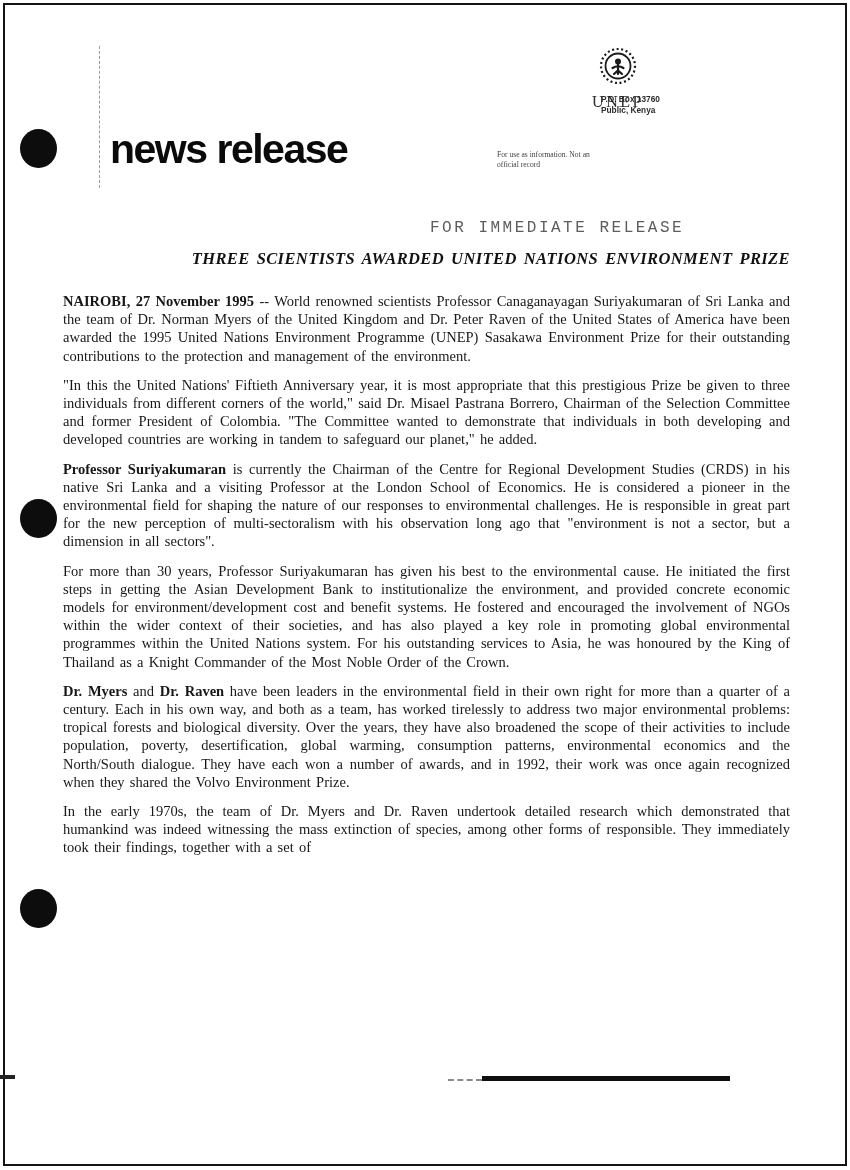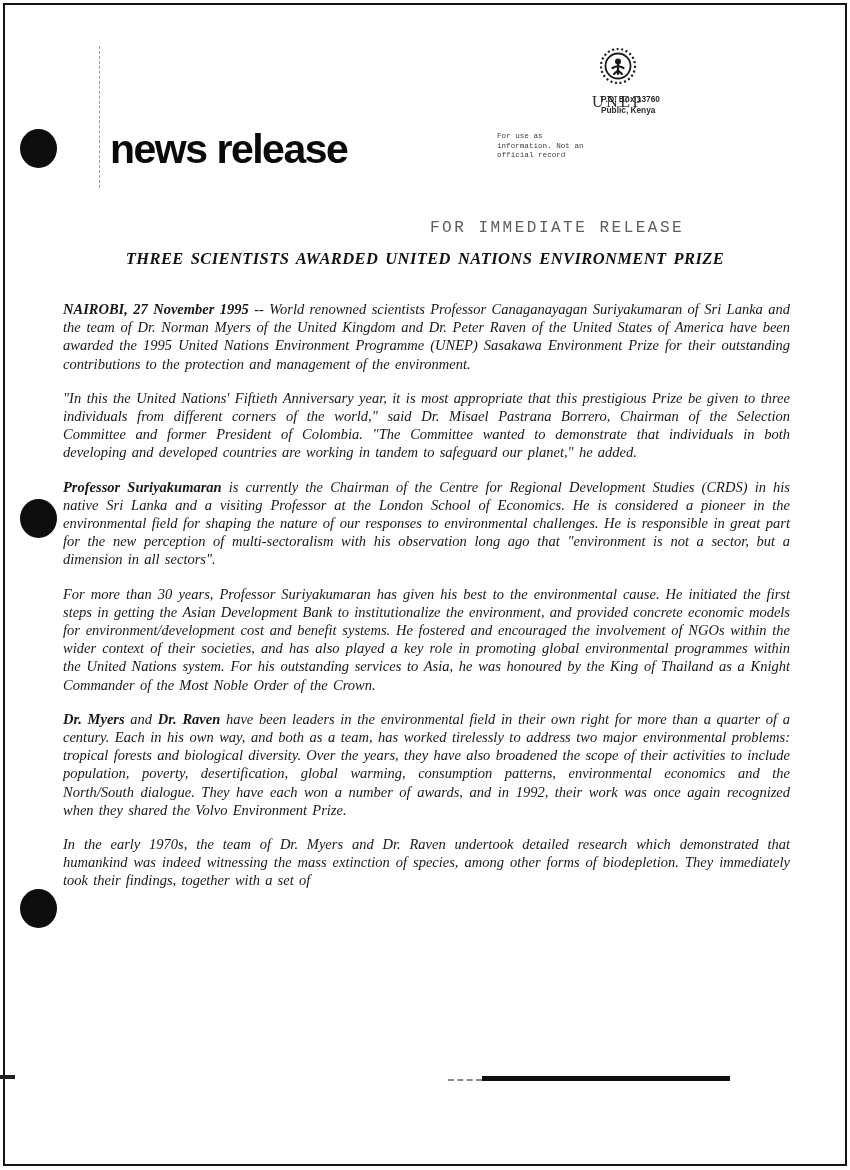--- a/index.html
+++ b/index.html
@@ -25,22 +25,22 @@
     font-family:"Liberation Sans",sans-serif;font-weight:700;
     font-size:41px;letter-spacing:-1.5px;color:#0a0a0a;
     transform:scaleY(.97);
   }
   .series-note{
     position:absolute;left:497px;top:66px;width:99px;
     font-family:"Liberation Sans",sans-serif;font-size:7.6px;line-height:9.7px;
     color:#424242;
   }
   .usage-note{
-    position:absolute;left:497px;top:132px;width:99px;
-    font-family:Liberation Mono, monospace;font-size:7.6px;line-height:9.7px;
+    position:absolute;left:497px;top:150px;width:99px;
+    font-family:Liberation Serif, serif;font-size:7.6px;line-height:9.7px;
     color:#424242;
   }
   .logo-wrap{position:absolute;left:591px;top:47px;width:54px;text-align:center;}
   .logo-wrap svg{display:block;margin:0 auto;}
   .logo-acronym{
     font-family:Liberation Serif, serif;font-size:16px;letter-spacing:2.5px;
     color:#2e2e2e;margin-top:6px;
   }
   .address{
     position:absolute;left:601px;top:94px;
@@ -54,30 +54,30 @@
   }
   .contact-row{display:flex;}
   .contact-label{width:39px;}
   .contact-value{white-space:nowrap;}
   .distribution-line{
     position:absolute;left:430px;top:219px;
     font-family:"Liberation Mono",monospace;font-size:16px;
     letter-spacing:2.5px;color:#5d5d5d;
   }
   .headline{
-    position:absolute;left:60px;top:249px;width:730px;text-align:center;
+    position:absolute;left:60px;top:249px;width:730px;text-align:right;
     font-family:"Liberation Serif",serif;font-style:italic;font-weight:700;
     font-size:16.5px;letter-spacing:.4px;word-spacing:2.5px;color:#121212;
   }
   .article{
     position:absolute;left:63px;top:284px;width:727px;
     font-size:14.5px;line-height:18.2px;text-align:justify;
     word-spacing:1.6px;color:#171717;
   }
-  .article p{margin:16px 0 11px 0;font-style:italic;}
+  .article p{margin:8px 0 11px 0;}
   .article .b{font-weight:700;}
   .foot-tick{position:absolute;left:0;top:1075px;width:15px;height:4px;background:#222;}
   .foot-dashes{
     position:absolute;left:448px;top:1079px;width:34px;height:0;
     border-top:2px dashed #8a8a8a;
   }
   .foot-rule{position:absolute;left:482px;top:1076px;width:248px;height:5px;background:#0f0f0f;}
 </style>
 </head>
 <body>
@@ -117,20 +117,20 @@
   <div class="distribution-line">FOR IMMEDIATE RELEASE</div>
 
   <div class="headline">THREE SCIENTISTS AWARDED UNITED NATIONS ENVIRONMENT PRIZE</div>
 
   <div class="article">
     <p><span class="b">NAIROBI, 27 November 1995</span><span> -- World renowned scientists Professor Canaganayagan Suriyakumaran of Sri Lanka and the team of Dr. Norman Myers of the United Kingdom and Dr. Peter Raven of the United States of America have been awarded the 1995 United Nations Environment Programme (UNEP) Sasakawa Environment Prize for their outstanding contributions to the protection and management of the environment.</span></p>
     <p><span>"In this the United Nations' Fiftieth Anniversary year, it is most appropriate that this prestigious Prize be given to three individuals from different corners of the world," said Dr. Misael Pastrana Borrero, Chairman of the Selection Committee and former President of Colombia. "The Committee wanted to demonstrate that individuals in both developing and developed countries are working in tandem to safeguard our planet," he added.</span></p>
     <p><span class="b">Professor Suriyakumaran</span><span> is currently the Chairman of the Centre for Regional Development Studies (CRDS) in his native Sri Lanka and a visiting Professor at the London School of Economics.  He is considered a pioneer in the environmental field for shaping the nature of our responses to environmental challenges.  He is responsible in great part for the new perception of multi-sectoralism with his observation long ago that "environment is not a sector, but a dimension in all sectors".</span></p>
     <p><span>For more than 30 years, Professor Suriyakumaran has given his best to the environmental cause. He initiated the first steps in getting the Asian Development Bank to institutionalize the environment, and provided concrete economic models for environment/development cost and benefit systems.  He fostered and encouraged the involvement of NGOs within the wider context of their societies, and has also played a key role in promoting global environmental programmes within the United Nations system.  For his outstanding services to Asia, he was honoured by the King of Thailand as a Knight Commander of the Most Noble Order of the Crown.</span></p>
     <p><span class="b">Dr. Myers</span><span> and </span><span class="b">Dr. Raven</span><span> have been leaders in the environmental field in their own right for more than a quarter of a century.  Each in his own way, and both as a team, has worked tirelessly to address two major environmental problems: tropical forests and biological diversity. Over the years, they have also broadened the scope of their activities to include population, poverty, desertification, global warming, consumption patterns, environmental economics and the North/South dialogue.  They have each won a number of awards, and in 1992, their work was once again recognized when they shared the Volvo Environment Prize.</span></p>
-    <p><span>In the early 1970s, the team of Dr. Myers and Dr. Raven undertook detailed research which demonstrated that humankind was indeed witnessing the mass extinction of species, among other forms of biodepletion.  They immediately took their findings, together with a set of</span></p>
+    <p><span>In the early 1970s, the team of Dr. Myers and Dr. Raven undertook detailed research which demonstrated that humankind was indeed witnessing the mass extinction of species, among other forms of responsible.  They immediately took their findings, together with a set of</span></p>
   </div>
 
   <div class="foot-tick"></div>
   <div class="foot-dashes"></div>
   <div class="foot-rule"></div>
 
 </div>
 
 </body></html>

